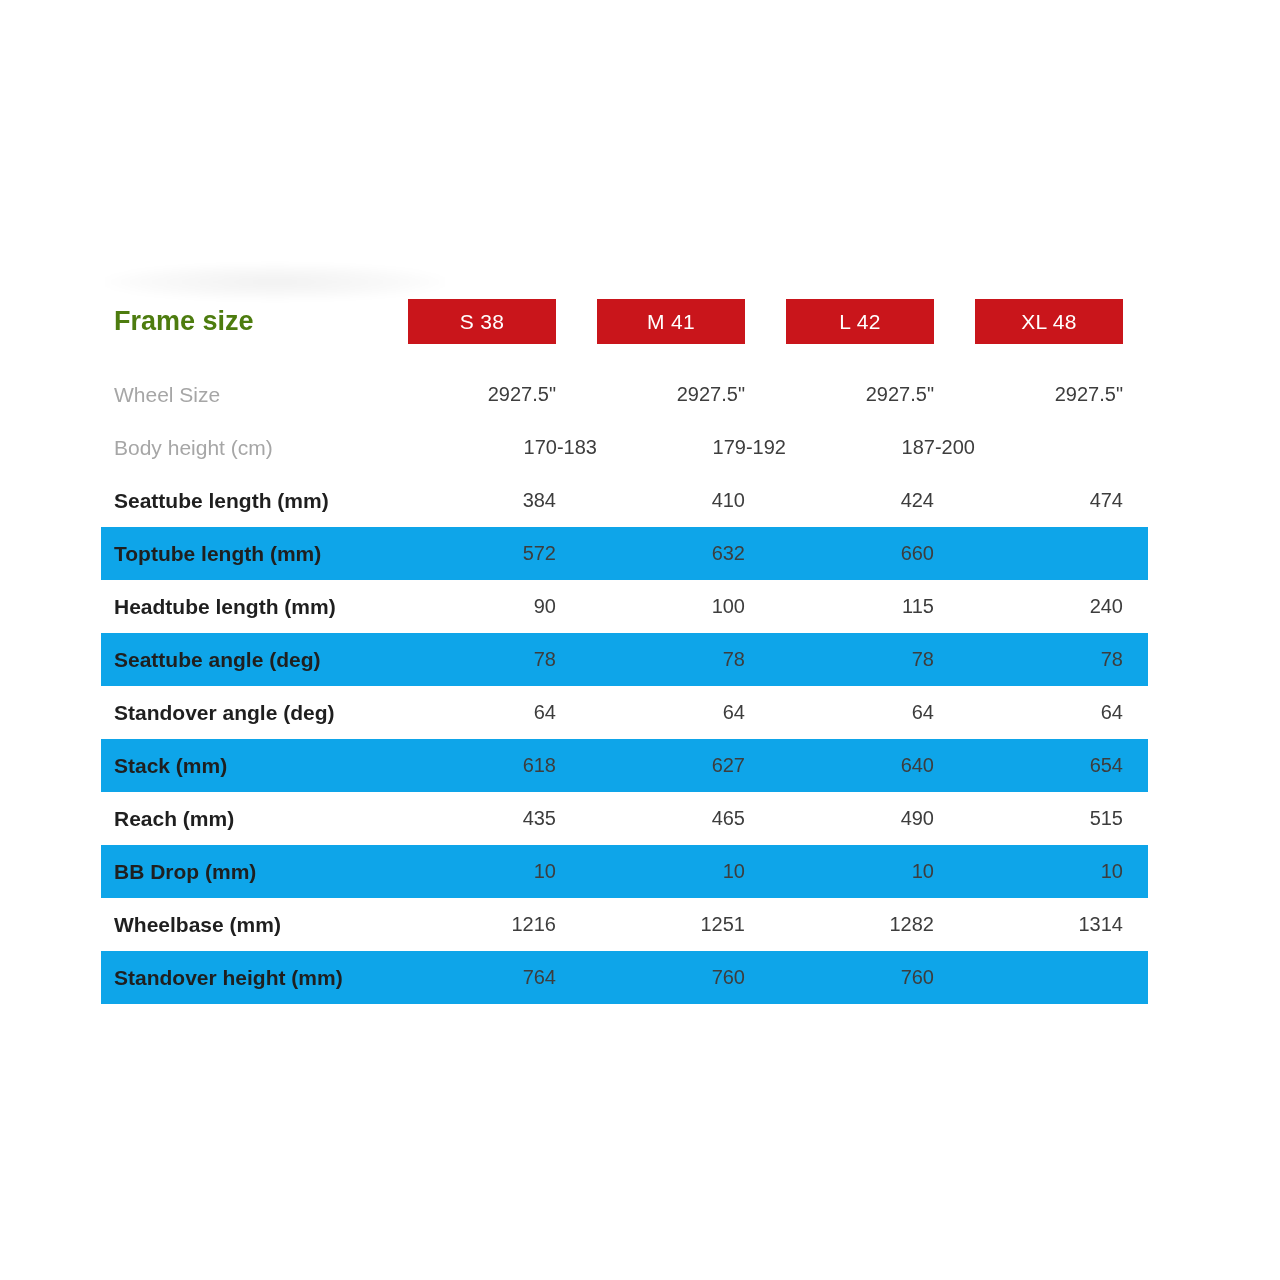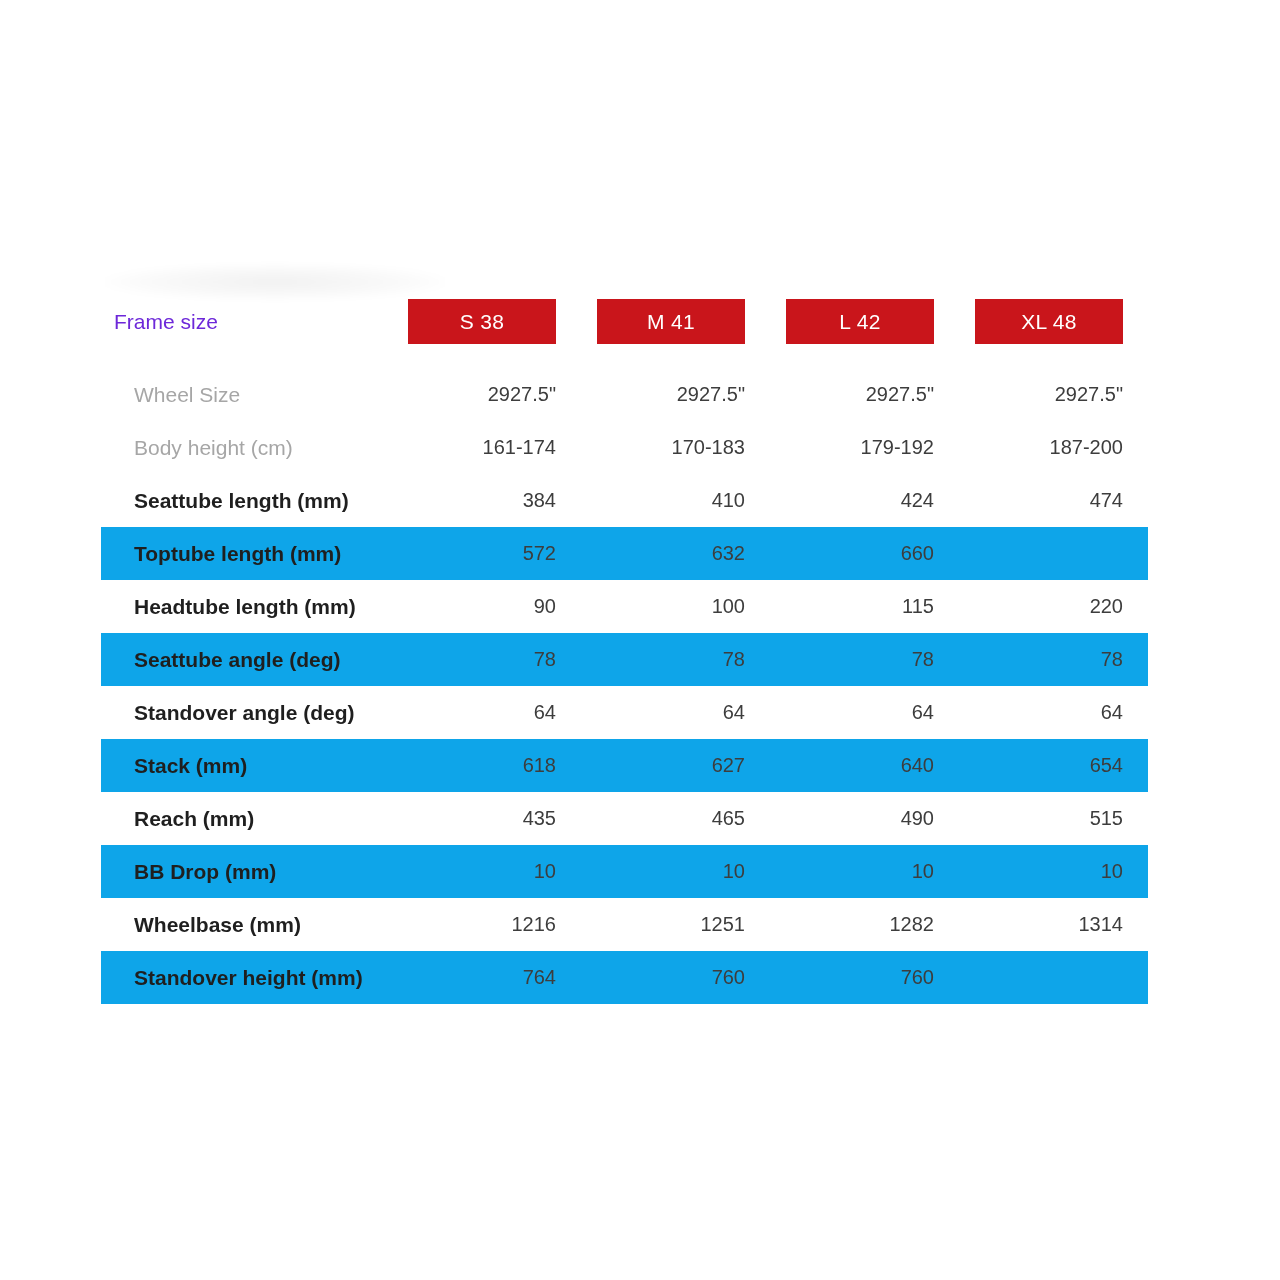--- a/index.html
+++ b/index.html
@@ -29,21 +29,21 @@
     margin-bottom: 24px;
     align-items: stretch;
   }
   .label-cell {
     width: 307px;
     flex: 0 0 307px;
     display: flex;
     align-items: center;
     padding-left: 13px;
   }
-  .muted-text { color: #6d28d9; font-size: 21px; font-weight: 400; }
+  .muted-text { color: #4d7c0f; font-size: 27px; font-weight: 700; }
   .cell {
     flex: 0 0 189px;
     width: 189px;
     display: flex;
     align-items: center;
     justify-content: flex-end;
   }
   .cell.first { flex: 0 0 148px; width: 148px; }
   .spacer { flex: 0 0 24px; width: 24px; }
   .size-badge {
@@ -60,21 +60,20 @@
   .data-row {
     display: flex;
     height: 53px;
     align-items: stretch;
   }
   .data-row.shaded { background: #0ea5e9; }
   .row-label {
     font-size: 21px;
     font-weight: 700;
     color: #1f1f1f;
-    margin-left: 20px;
   }
   .row-label.muted { font-weight: 400; color: #a6a6a6; }
   .value-text {
     font-size: 20px;
     color: #3d3d3d;
   }
 </style>
 </head>
 <body>
 
@@ -117,23 +116,20 @@
         </div>
         <div class="cell">
           <span class="value-text">2927.5"</span>
         </div>
         <div class="spacer"></div>
       </div>
       <div class="data-row">
         <div class="label-cell">
           <span class="row-label muted">Body height (cm)</span>
         </div>
-        <div class="cell first">
-          <span class="value-text">161-174</span>
-        </div>
         <div class="cell">
           <span class="value-text">170-183</span>
         </div>
         <div class="cell">
           <span class="value-text">179-192</span>
         </div>
         <div class="cell">
           <span class="value-text">187-200</span>
         </div>
         <div class="spacer"></div>
@@ -178,21 +174,21 @@
         <div class="cell first">
           <span class="value-text">90</span>
         </div>
         <div class="cell">
           <span class="value-text">100</span>
         </div>
         <div class="cell">
           <span class="value-text">115</span>
         </div>
         <div class="cell">
-          <span class="value-text">220</span>
+          <span class="value-text">240</span>
         </div>
         <div class="spacer"></div>
       </div>
       <div class="data-row shaded">
         <div class="label-cell">
           <span class="row-label">Seattube angle (deg)</span>
         </div>
         <div class="cell first">
           <span class="value-text">78</span>
         </div>

